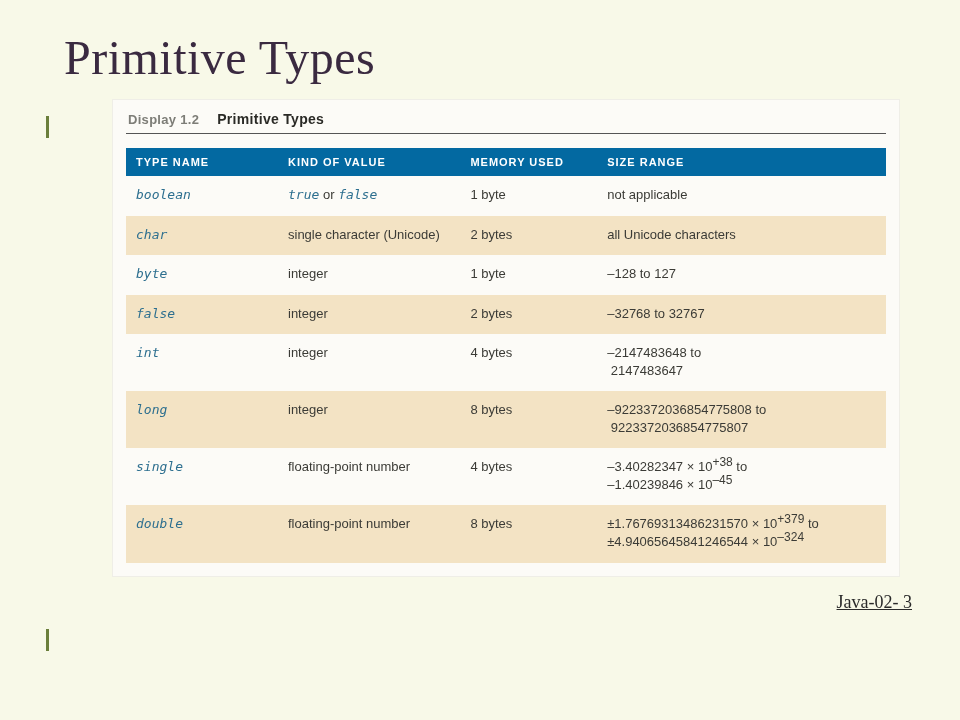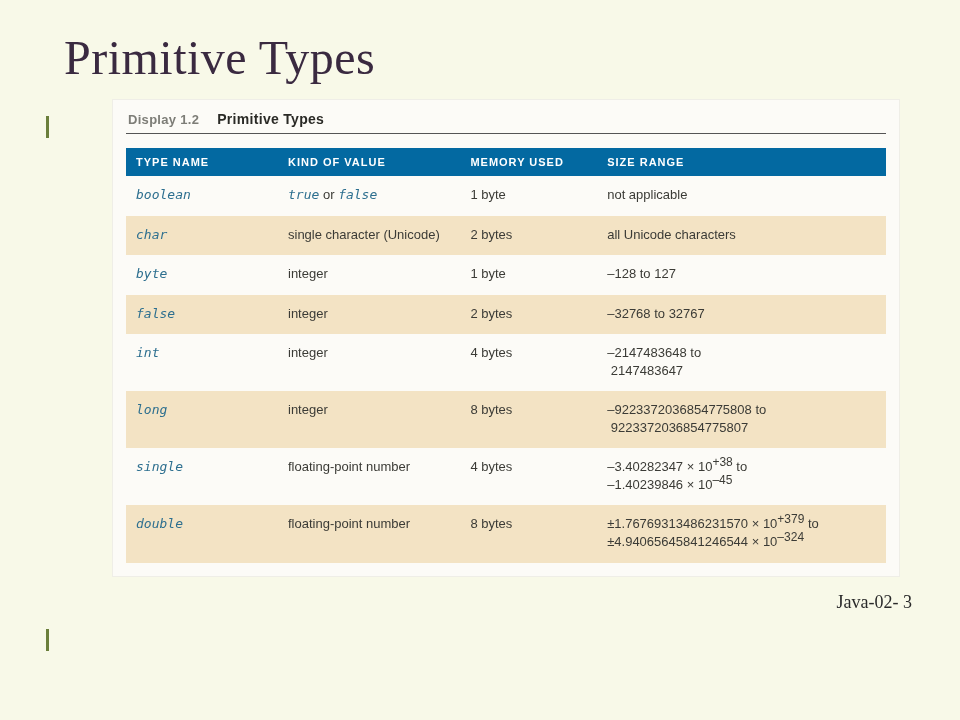--- a/index.html
+++ b/index.html
@@ -100,20 +100,21 @@
   .col-kind   { width: 24%; }
   .col-mem    { width: 18%; }
   .col-range  { width: 38%; }
   .footer {
     position: absolute;
     right: 48px;
     bottom: 14px;
     font-family: 'Times New Roman', Times, serif;
     font-size: 18px;
     color: #2a2a2a;
+    text-decoration: underline;
   }
   sup { font-size: 12px; vertical-align: super; line-height: 0; }
   .plain { color: #3b3b36; font-family: Verdana, Geneva, sans-serif; }
 </style>
 </head>
 <body>
 
 <div class="slide">
   <div class="accent-bar accent-top"></div>
   <div class="accent-bar accent-bottom"></div>

